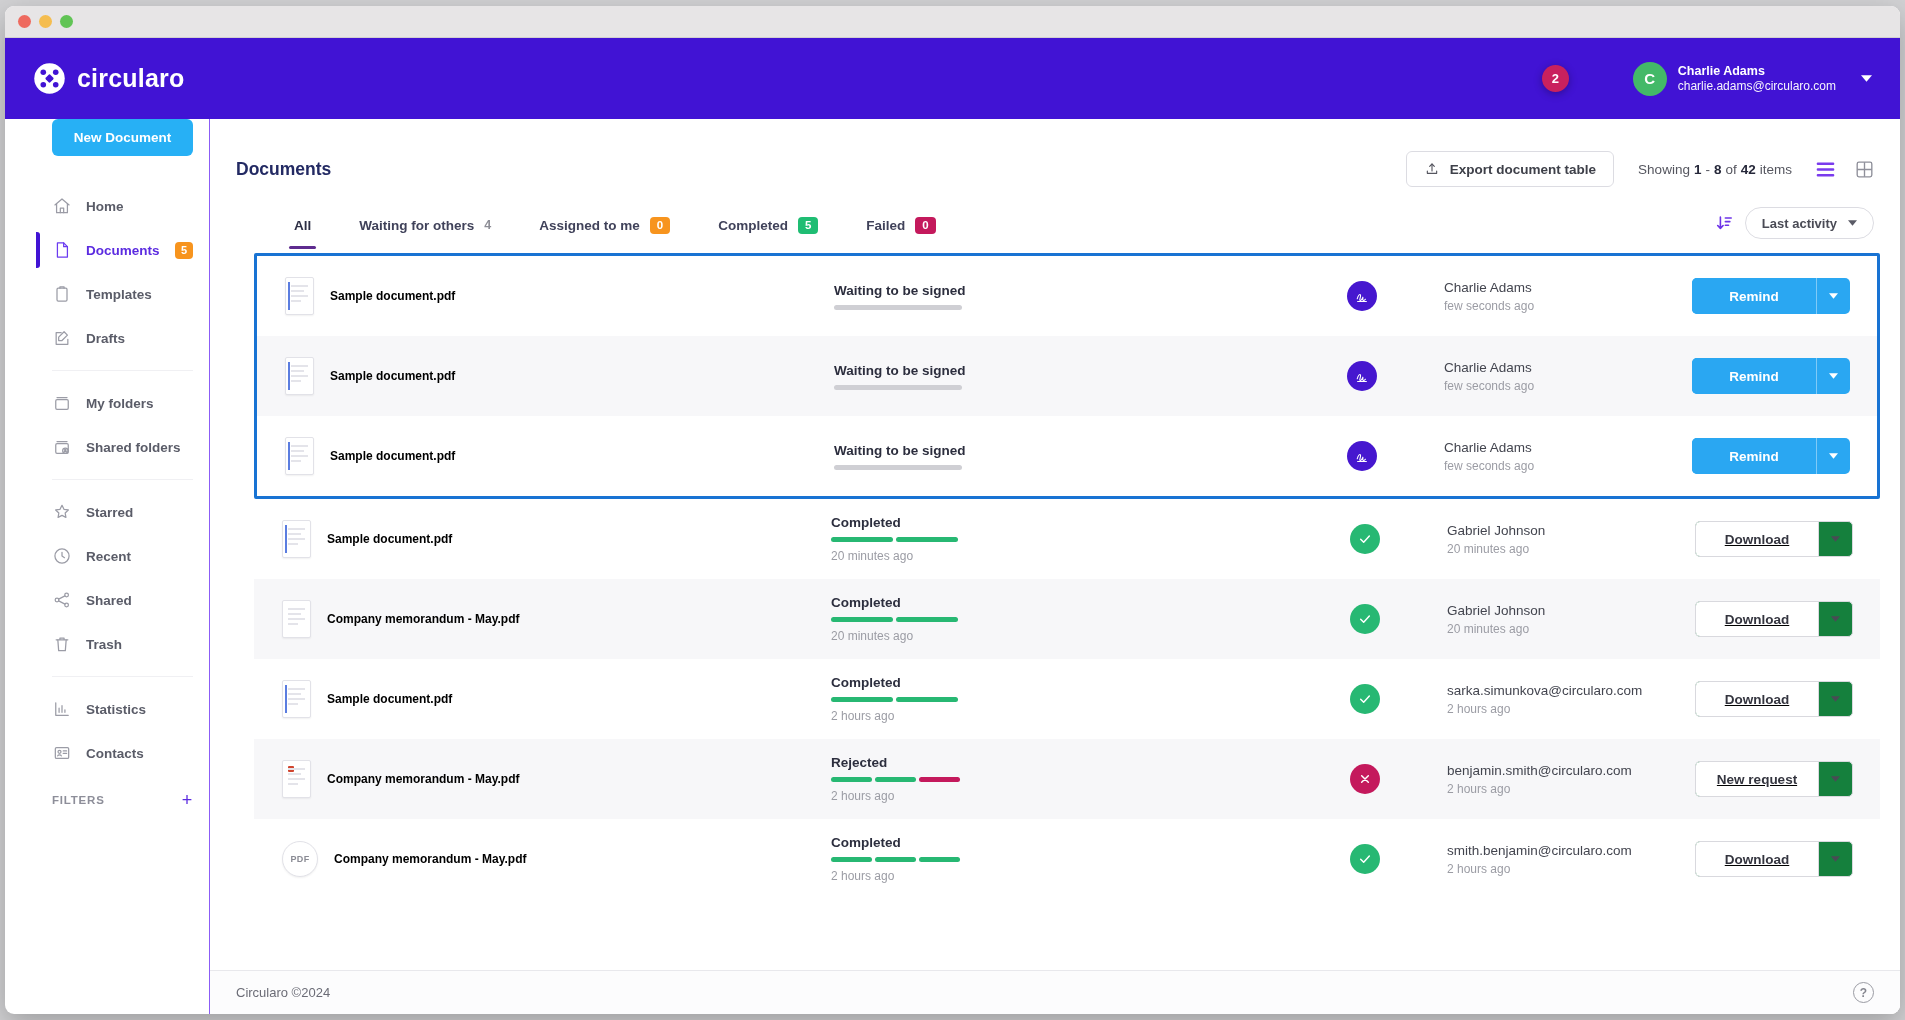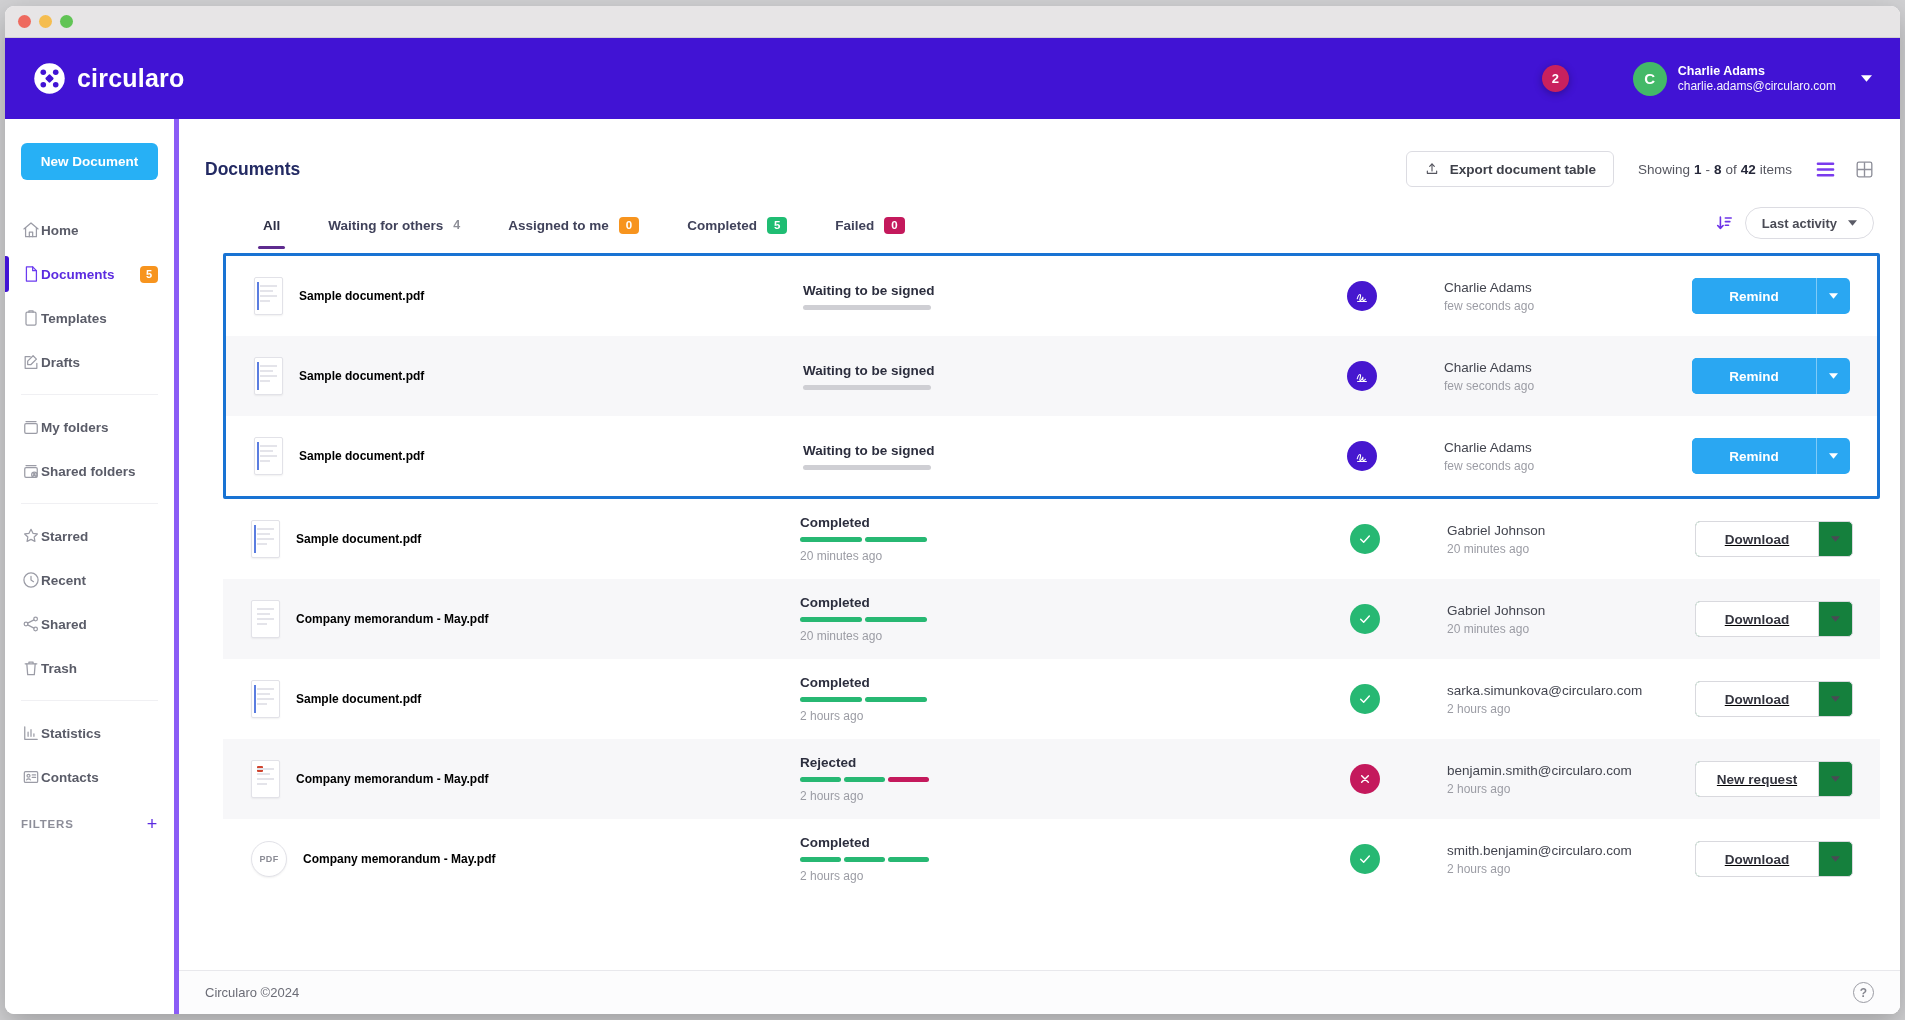--- a/index.html
+++ b/index.html
@@ -59,31 +59,31 @@
   }
   .user-text { line-height: 1.3; }
   .user-name { color: #fff; font-size: 12.5px; font-weight: 700; }
   .user-email { color: rgba(255,255,255,.95); font-size: 12px; }
   .user-chevron { color: #fff; margin-left: 14px; width: 11px; height: 7px; }
   
   .content { flex: 1; display: flex; min-height: 0; }
   
   .sidebar {
     width: 174px; flex: 0 0 174px; background: #fff;
-    border-right: 5px solid #8b5cf6; padding-top: 24px;
-    display: flex; flex-direction: column;
+    border-right: 1px solid #8b5cf6; 
+    display: flex; flex-direction: column; margin-left: 31px;
   }
   .new-doc-btn {
     margin: 0 16px; height: 37px; background: #27b0f5; color: #fff;
     border: none; border-radius: 6px; font-weight: 700; font-size: 13.5px;
     font-family: inherit; cursor: pointer;
   }
   .side-nav { margin-top: 28px; }
   .nav-item {
-    height: 44px; display: flex; align-items: center; padding: 0 16px; 
+    height: 44px; display: flex; align-items: center; padding: 0 16px; gap: 14px;
     color: #5a5c68; font-size: 13.5px; font-weight: 600; position: relative; cursor: pointer; text-align: center;
   }
   .nav-icon { width: 20px; height: 20px; color: #9b9ca6; flex: 0 0 auto; }
   .nav-icon svg { width: 100%; height: 100%; }
   .nav-item.active { color: #5b2be0; }
   .nav-item.active .nav-icon { color: #6b3bf0; }
   .nav-item.active::before {
     content: ''; position: absolute; left: -16px; top: 4px; bottom: 4px; width: 4px;
     background: #4113d4; border-radius: 0 3px 3px 0;
   }

